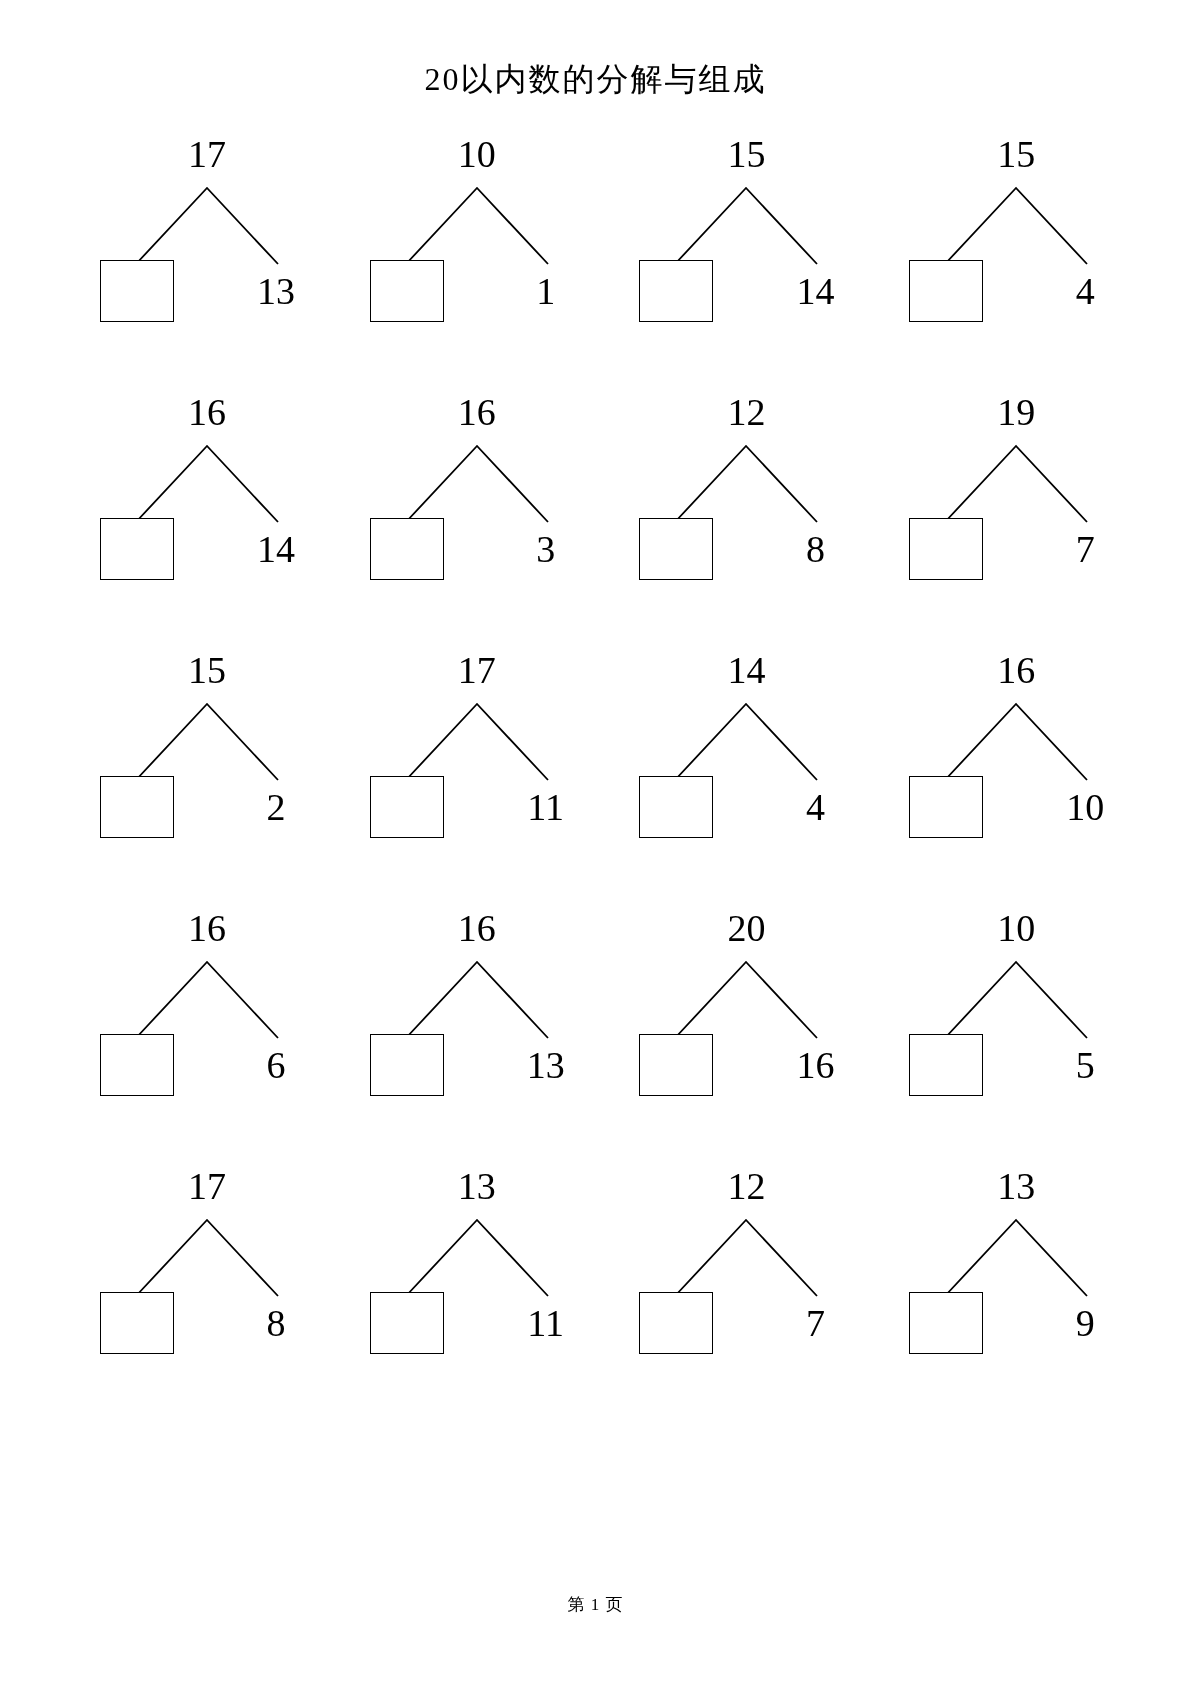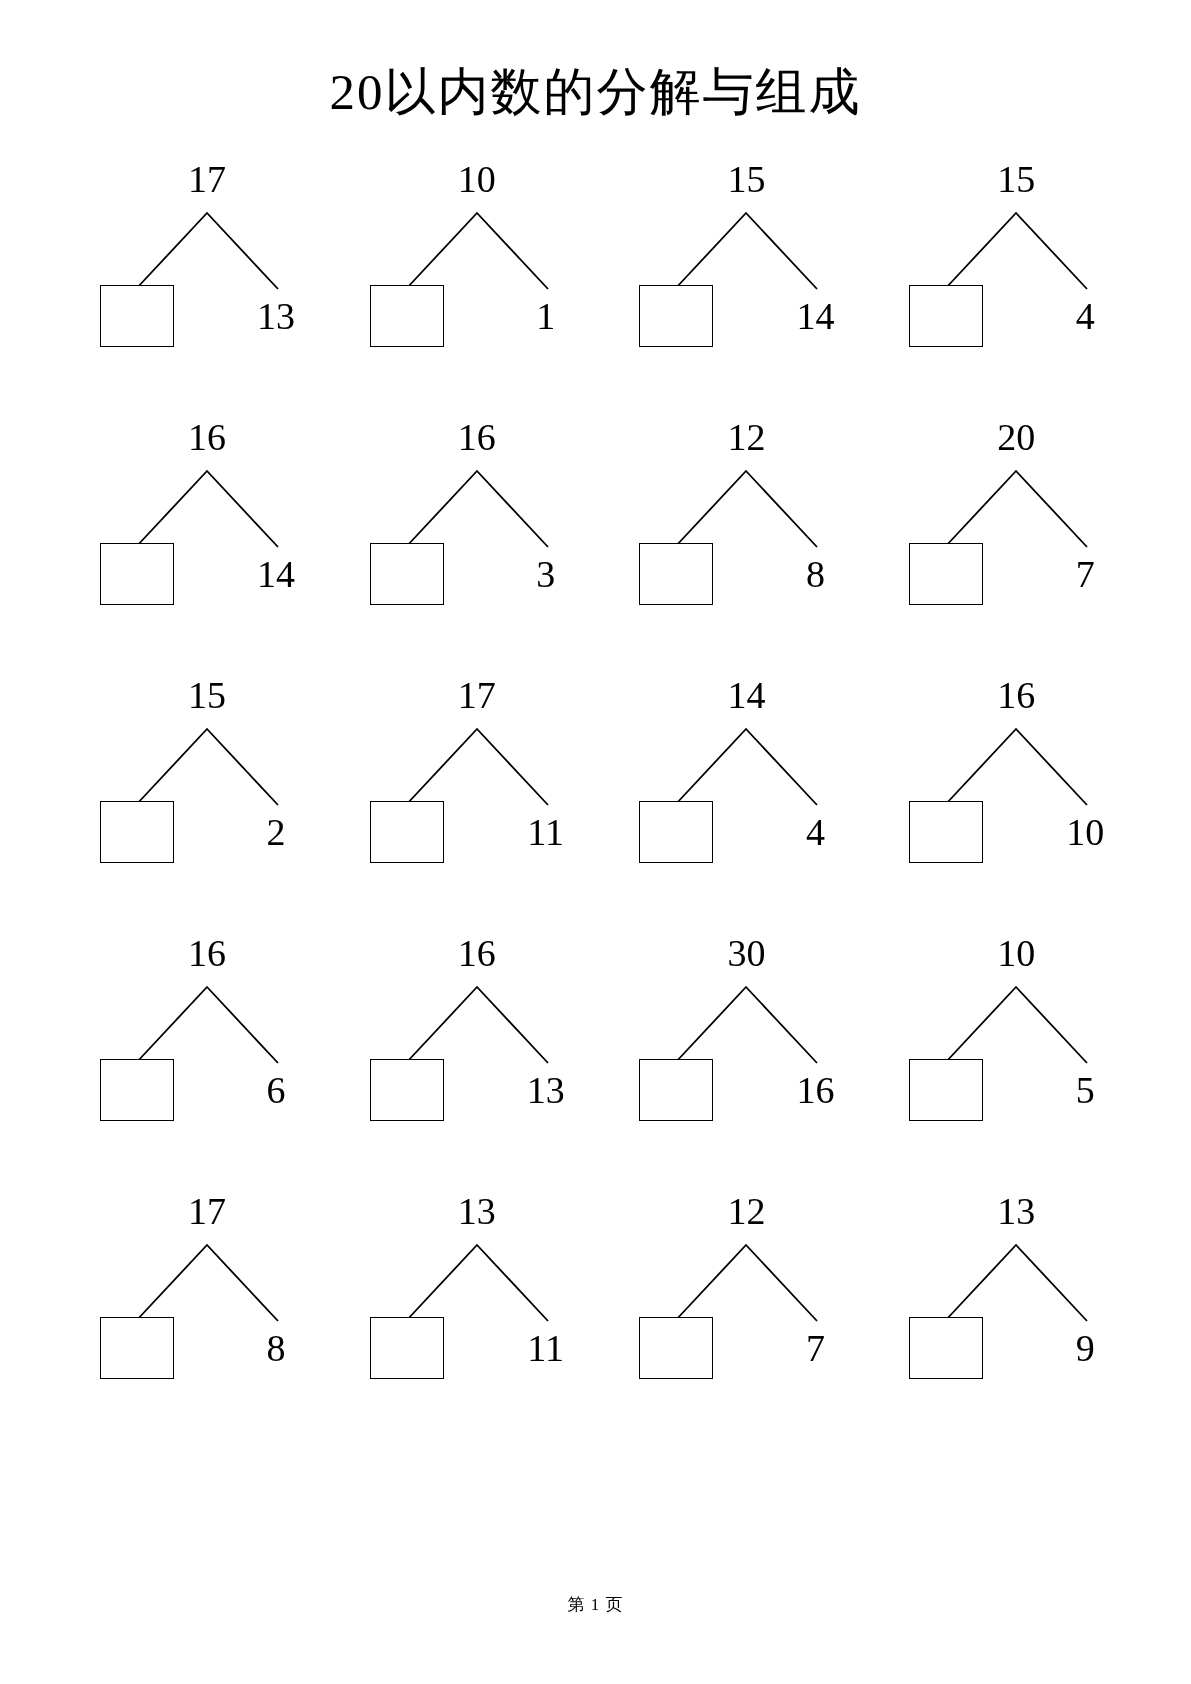--- a/index.html
+++ b/index.html
@@ -17,21 +17,21 @@
   }
   .page {
     width: 1191px;
     height: 1684px;
     box-sizing: border-box;
     padding: 0;
     position: relative;
   }
   .title {
     text-align: center;
-    font-size: 51px;
+    font-size: 32px;
     font-family: "Liberation Serif", serif;
     letter-spacing: 2px;
     margin: 0;
     padding-top: 58px;
     font-weight: normal;
   }
   .grid {
     margin-top: 30px;
     display: grid;
     grid-template-columns: repeat(4, 1fr);
@@ -195,183 +195,183 @@
               <polyline points="44,84 115,8 186,84" fill="none" stroke="#000" stroke-width="1.8"></polyline>
             </svg>
         </div>
         <div class="answer-box"></div>
         <div class="right-num">8</div>
       </div>
     </div>
 
     <div class="cell">
       <div class="tree">
+        <div class="top-num">19</div>
+        <div class="branches">
+          <svg width="230" height="90" viewBox="0 0 230 90">
+              <polyline points="44,84 115,8 186,84" fill="none" stroke="#000" stroke-width="1.8"></polyline>
+            </svg>
+        </div>
+        <div class="answer-box"></div>
+        <div class="right-num">7</div>
+      </div>
+    </div>
+
+    <div class="cell">
+      <div class="tree">
+        <div class="top-num">15</div>
+        <div class="branches">
+          <svg width="230" height="90" viewBox="0 0 230 90">
+              <polyline points="44,84 115,8 186,84" fill="none" stroke="#000" stroke-width="1.8"></polyline>
+            </svg>
+        </div>
+        <div class="answer-box"></div>
+        <div class="right-num">2</div>
+      </div>
+    </div>
+
+    <div class="cell">
+      <div class="tree">
+        <div class="top-num">17</div>
+        <div class="branches">
+          <svg width="230" height="90" viewBox="0 0 230 90">
+              <polyline points="44,84 115,8 186,84" fill="none" stroke="#000" stroke-width="1.8"></polyline>
+            </svg>
+        </div>
+        <div class="answer-box"></div>
+        <div class="right-num">11</div>
+      </div>
+    </div>
+
+    <div class="cell">
+      <div class="tree">
+        <div class="top-num">14</div>
+        <div class="branches">
+          <svg width="230" height="90" viewBox="0 0 230 90">
+              <polyline points="44,84 115,8 186,84" fill="none" stroke="#000" stroke-width="1.8"></polyline>
+            </svg>
+        </div>
+        <div class="answer-box"></div>
+        <div class="right-num">4</div>
+      </div>
+    </div>
+
+    <div class="cell">
+      <div class="tree">
+        <div class="top-num">16</div>
+        <div class="branches">
+          <svg width="230" height="90" viewBox="0 0 230 90">
+              <polyline points="44,84 115,8 186,84" fill="none" stroke="#000" stroke-width="1.8"></polyline>
+            </svg>
+        </div>
+        <div class="answer-box"></div>
+        <div class="right-num">10</div>
+      </div>
+    </div>
+
+    <div class="cell">
+      <div class="tree">
+        <div class="top-num">16</div>
+        <div class="branches">
+          <svg width="230" height="90" viewBox="0 0 230 90">
+              <polyline points="44,84 115,8 186,84" fill="none" stroke="#000" stroke-width="1.8"></polyline>
+            </svg>
+        </div>
+        <div class="answer-box"></div>
+        <div class="right-num">6</div>
+      </div>
+    </div>
+
+    <div class="cell">
+      <div class="tree">
+        <div class="top-num">16</div>
+        <div class="branches">
+          <svg width="230" height="90" viewBox="0 0 230 90">
+              <polyline points="44,84 115,8 186,84" fill="none" stroke="#000" stroke-width="1.8"></polyline>
+            </svg>
+        </div>
+        <div class="answer-box"></div>
+        <div class="right-num">13</div>
+      </div>
+    </div>
+
+    <div class="cell">
+      <div class="tree">
         <div class="top-num">20</div>
         <div class="branches">
           <svg width="230" height="90" viewBox="0 0 230 90">
               <polyline points="44,84 115,8 186,84" fill="none" stroke="#000" stroke-width="1.8"></polyline>
             </svg>
         </div>
         <div class="answer-box"></div>
+        <div class="right-num">16</div>
+      </div>
+    </div>
+
+    <div class="cell">
+      <div class="tree">
+        <div class="top-num">10</div>
+        <div class="branches">
+          <svg width="230" height="90" viewBox="0 0 230 90">
+              <polyline points="44,84 115,8 186,84" fill="none" stroke="#000" stroke-width="1.8"></polyline>
+            </svg>
+        </div>
+        <div class="answer-box"></div>
+        <div class="right-num">5</div>
+      </div>
+    </div>
+
+    <div class="cell">
+      <div class="tree">
+        <div class="top-num">17</div>
+        <div class="branches">
+          <svg width="230" height="90" viewBox="0 0 230 90">
+              <polyline points="44,84 115,8 186,84" fill="none" stroke="#000" stroke-width="1.8"></polyline>
+            </svg>
+        </div>
+        <div class="answer-box"></div>
+        <div class="right-num">8</div>
+      </div>
+    </div>
+
+    <div class="cell">
+      <div class="tree">
+        <div class="top-num">13</div>
+        <div class="branches">
+          <svg width="230" height="90" viewBox="0 0 230 90">
+              <polyline points="44,84 115,8 186,84" fill="none" stroke="#000" stroke-width="1.8"></polyline>
+            </svg>
+        </div>
+        <div class="answer-box"></div>
+        <div class="right-num">11</div>
+      </div>
+    </div>
+
+    <div class="cell">
+      <div class="tree">
+        <div class="top-num">12</div>
+        <div class="branches">
+          <svg width="230" height="90" viewBox="0 0 230 90">
+              <polyline points="44,84 115,8 186,84" fill="none" stroke="#000" stroke-width="1.8"></polyline>
+            </svg>
+        </div>
+        <div class="answer-box"></div>
         <div class="right-num">7</div>
       </div>
     </div>
 
     <div class="cell">
       <div class="tree">
-        <div class="top-num">15</div>
-        <div class="branches">
-          <svg width="230" height="90" viewBox="0 0 230 90">
-              <polyline points="44,84 115,8 186,84" fill="none" stroke="#000" stroke-width="1.8"></polyline>
-            </svg>
-        </div>
-        <div class="answer-box"></div>
-        <div class="right-num">2</div>
-      </div>
-    </div>
-
-    <div class="cell">
-      <div class="tree">
-        <div class="top-num">17</div>
-        <div class="branches">
-          <svg width="230" height="90" viewBox="0 0 230 90">
-              <polyline points="44,84 115,8 186,84" fill="none" stroke="#000" stroke-width="1.8"></polyline>
-            </svg>
-        </div>
-        <div class="answer-box"></div>
-        <div class="right-num">11</div>
-      </div>
-    </div>
-
-    <div class="cell">
-      <div class="tree">
-        <div class="top-num">14</div>
-        <div class="branches">
-          <svg width="230" height="90" viewBox="0 0 230 90">
-              <polyline points="44,84 115,8 186,84" fill="none" stroke="#000" stroke-width="1.8"></polyline>
-            </svg>
-        </div>
-        <div class="answer-box"></div>
-        <div class="right-num">4</div>
-      </div>
-    </div>
-
-    <div class="cell">
-      <div class="tree">
-        <div class="top-num">16</div>
-        <div class="branches">
-          <svg width="230" height="90" viewBox="0 0 230 90">
-              <polyline points="44,84 115,8 186,84" fill="none" stroke="#000" stroke-width="1.8"></polyline>
-            </svg>
-        </div>
-        <div class="answer-box"></div>
-        <div class="right-num">10</div>
-      </div>
-    </div>
-
-    <div class="cell">
-      <div class="tree">
-        <div class="top-num">16</div>
-        <div class="branches">
-          <svg width="230" height="90" viewBox="0 0 230 90">
-              <polyline points="44,84 115,8 186,84" fill="none" stroke="#000" stroke-width="1.8"></polyline>
-            </svg>
-        </div>
-        <div class="answer-box"></div>
-        <div class="right-num">6</div>
-      </div>
-    </div>
-
-    <div class="cell">
-      <div class="tree">
-        <div class="top-num">16</div>
-        <div class="branches">
-          <svg width="230" height="90" viewBox="0 0 230 90">
-              <polyline points="44,84 115,8 186,84" fill="none" stroke="#000" stroke-width="1.8"></polyline>
-            </svg>
-        </div>
-        <div class="answer-box"></div>
-        <div class="right-num">13</div>
-      </div>
-    </div>
-
-    <div class="cell">
-      <div class="tree">
-        <div class="top-num">30</div>
-        <div class="branches">
-          <svg width="230" height="90" viewBox="0 0 230 90">
-              <polyline points="44,84 115,8 186,84" fill="none" stroke="#000" stroke-width="1.8"></polyline>
-            </svg>
-        </div>
-        <div class="answer-box"></div>
-        <div class="right-num">16</div>
-      </div>
-    </div>
-
-    <div class="cell">
-      <div class="tree">
-        <div class="top-num">10</div>
-        <div class="branches">
-          <svg width="230" height="90" viewBox="0 0 230 90">
-              <polyline points="44,84 115,8 186,84" fill="none" stroke="#000" stroke-width="1.8"></polyline>
-            </svg>
-        </div>
-        <div class="answer-box"></div>
-        <div class="right-num">5</div>
-      </div>
-    </div>
-
-    <div class="cell">
-      <div class="tree">
-        <div class="top-num">17</div>
-        <div class="branches">
-          <svg width="230" height="90" viewBox="0 0 230 90">
-              <polyline points="44,84 115,8 186,84" fill="none" stroke="#000" stroke-width="1.8"></polyline>
-            </svg>
-        </div>
-        <div class="answer-box"></div>
-        <div class="right-num">8</div>
-      </div>
-    </div>
-
-    <div class="cell">
-      <div class="tree">
         <div class="top-num">13</div>
         <div class="branches">
           <svg width="230" height="90" viewBox="0 0 230 90">
               <polyline points="44,84 115,8 186,84" fill="none" stroke="#000" stroke-width="1.8"></polyline>
             </svg>
         </div>
         <div class="answer-box"></div>
-        <div class="right-num">11</div>
-      </div>
-    </div>
-
-    <div class="cell">
-      <div class="tree">
-        <div class="top-num">12</div>
-        <div class="branches">
-          <svg width="230" height="90" viewBox="0 0 230 90">
-              <polyline points="44,84 115,8 186,84" fill="none" stroke="#000" stroke-width="1.8"></polyline>
-            </svg>
-        </div>
-        <div class="answer-box"></div>
-        <div class="right-num">7</div>
-      </div>
-    </div>
-
-    <div class="cell">
-      <div class="tree">
-        <div class="top-num">13</div>
-        <div class="branches">
-          <svg width="230" height="90" viewBox="0 0 230 90">
-              <polyline points="44,84 115,8 186,84" fill="none" stroke="#000" stroke-width="1.8"></polyline>
-            </svg>
-        </div>
-        <div class="answer-box"></div>
         <div class="right-num">9</div>
       </div>
     </div>
 
   </div>
 
   <div class="footer">第 1 页</div>
 
 </div>
 

